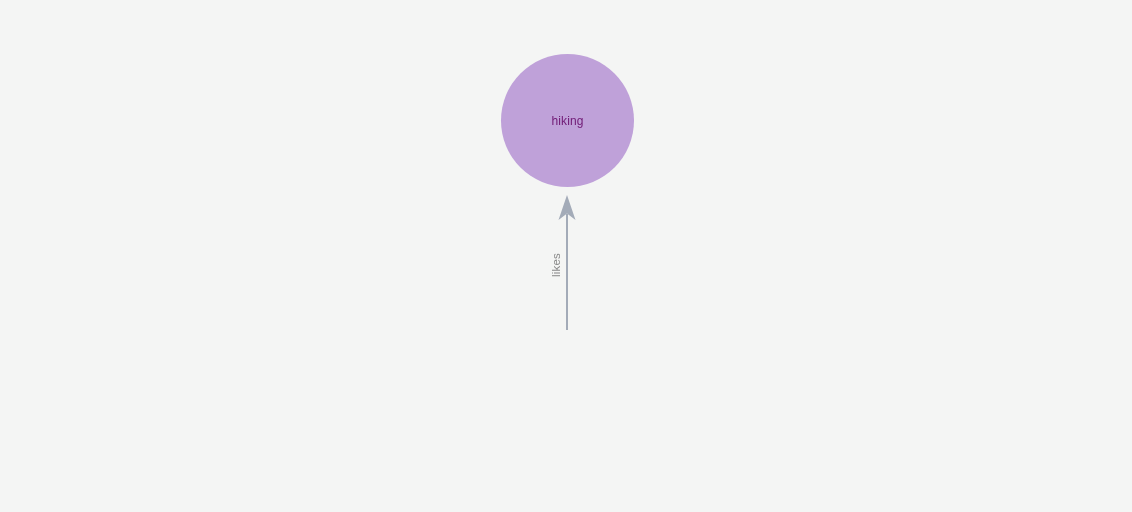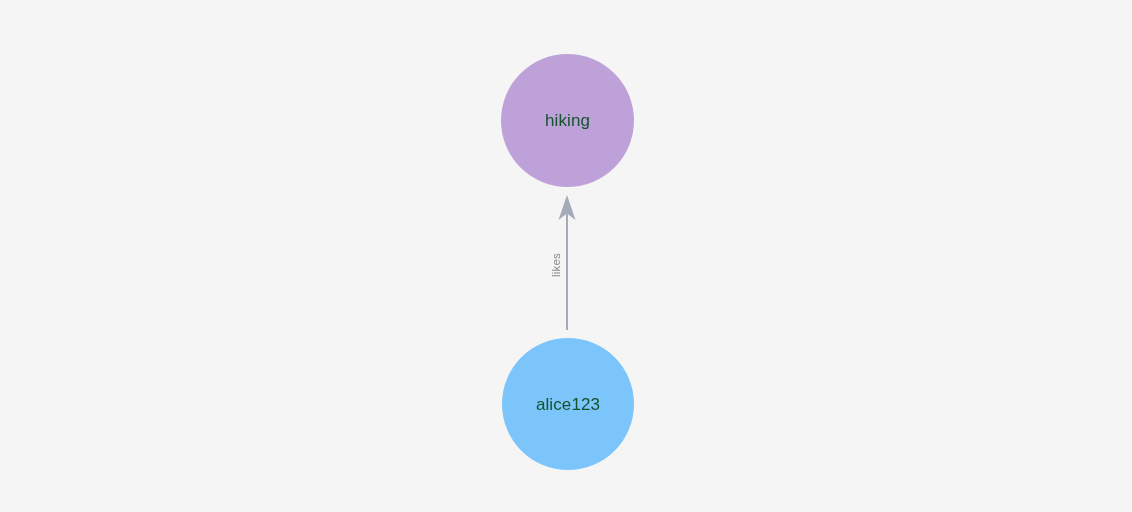--- a/index.html
+++ b/index.html
@@ -33,23 +33,23 @@
   .node {
     position: absolute;
     border-radius: 50%;
     display: flex;
     align-items: center;
     justify-content: center;
     box-sizing: border-box;
   }
   .node-label {
     font-family: "Liberation Sans", sans-serif;
-    font-size: 17px;
+    font-size: 12px;
     font-weight: 400;
-    color: #14532d;
+    color: #701a75;
     line-height: 1;
     letter-spacing: 0.1px;
     white-space: nowrap;
     user-select: none;
     text-align: right;
   }
 
   #node-hiking {
     left: 501px;
     top: 54px;
@@ -95,17 +95,14 @@
       <path d="M 567 195 L 575.5 220 L 567 213.5 L 558.5 220 Z" fill="#a3abb8"></path>
     </g>
   </svg>
 
   <div id="edge-label-likes" class="edge-label">likes</div>
 
   <div id="node-hiking" class="node">
     <span class="node-label">hiking</span>
   </div>
 
-  <div id="node-alice123" class="node">
-    <span class="node-label">alice123</span>
-  </div>
 
 </div>
 
 </body></html>

